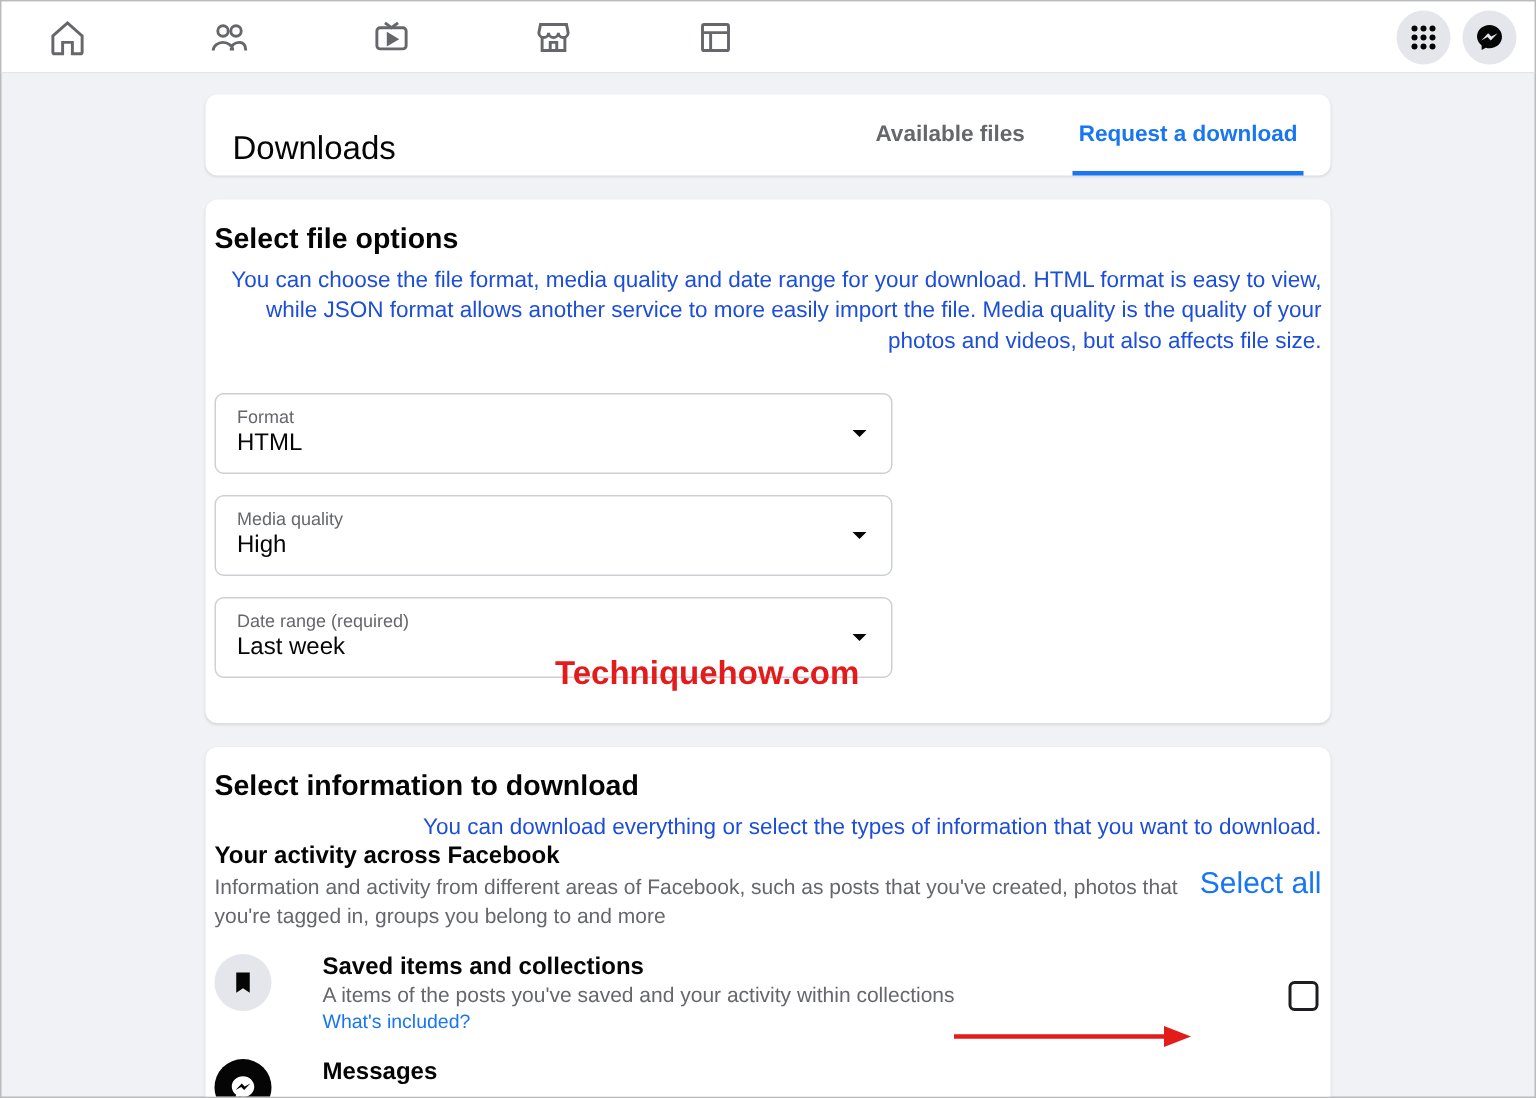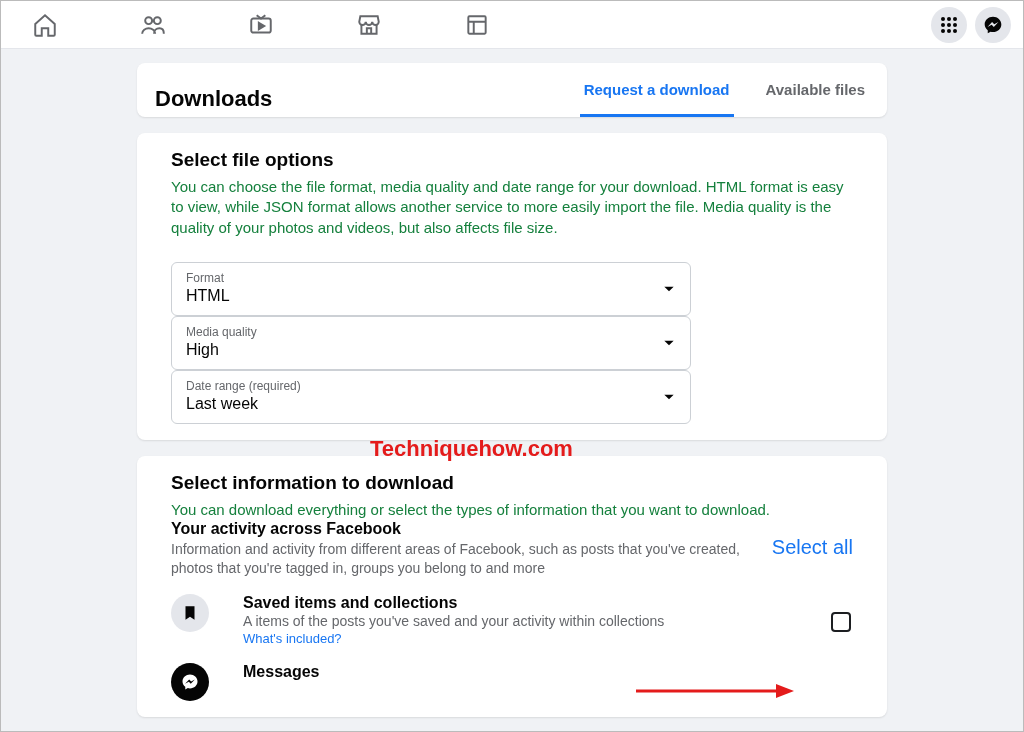--- a/index.html
+++ b/index.html
@@ -3,30 +3,30 @@
 <meta charset="utf-8">
 <style>
 * { margin: 0; padding: 0; box-sizing: border-box; font-family: -apple-system, BlinkMacSystemFont, "Segoe UI", Helvetica, Arial, sans-serif; }
 body { background: #f0f2f5; width: 1024px; height: 732px; overflow: hidden; border: 1px solid #bbb; }
 .topnav { background: #fff; height: 48px; display: flex; align-items: center; padding: 0 12px; border-bottom: 1px solid #e4e6eb; }
 .topnav-left { display: flex; gap: 80px; margin-left: 18px; }
 .nav-icon { width: 28px; height: 28px; display: flex; align-items: center; justify-content: center; cursor: pointer; color: #65676b; }
 .topnav-right { margin-left: auto; display: flex; gap: 8px; }
 .circle-btn { width: 36px; height: 36px; border-radius: 50%; background: #e4e6eb; display: flex; align-items: center; justify-content: center; cursor: pointer; }
 .content { width: 750px; margin: 14px auto 0; }
-.card { background: #fff; border-radius: 8px; box-shadow: 0 1px 2px rgba(0,0,0,0.1); padding: 16px 34px; margin-bottom: 16px; }
+.card { background: #fff; border-radius: 8px; box-shadow: 0 1px 2px rgba(0,0,0,0.1); padding: 16px 6px; margin-bottom: 16px; }
 .header-card { display: flex; align-items: center; padding: 18px 18px 0; }
-.header-title { font-size: 22px; font-weight: 700; color: #050505; }
+.header-title { font-size: 22px; font-weight: 400; color: #050505; }
 .tabs { margin-left: auto; display: flex; gap: 28px; }
 .tab { font-size: 15px; font-weight: 600; color: #65676b; padding: 0 4px 16px; cursor: pointer; }
 .tab.active { color: #1876f2; border-bottom: 3px solid #1876f2; }
 .section-title { font-size: 19px; font-weight: 700; color: #050505; margin-bottom: 6px; }
-.section-desc { font-size: 15px; color: #15803d; line-height: 1.35; }
+.section-desc { font-size: 15px; color: #1d4ed8; line-height: 1.35; text-align: right; }
 .selects { margin-top: 24px; }
-.select-box { border: 1px solid #ccd0d5; border-radius: 6px; padding: 8px 14px 10px; width: 520px; position: relative; cursor: pointer; }
+.select-box { border: 1px solid #ccd0d5; border-radius: 6px; padding: 8px 14px 10px; margin-bottom: 14px; width: 452px; position: relative; cursor: pointer; }
 .select-label { font-size: 12px; color: #65676b; }
 .select-value { font-size: 16px; color: #050505; margin-top: 2px; }
 .chevron { position: absolute; right: 14px; top: 50%; transform: translateY(-50%); }
 .sub-title { font-size: 16px; font-weight: 700; color: #050505; margin-top: 0; }
 .sub-desc { font-size: 14px; color: #65676b; line-height: 1.35; margin-top: 2px; }
 .select-all { float: right; color: #1876f2; font-size: 20px; font-weight: 500; cursor: pointer; margin-top: 16px; }
 .info-item { display: flex; align-items: flex-start; margin-top: 16px; position: relative; gap: 20px; }
 .info-icon { width: 38px; height: 38px; border-radius: 50%; background: #e4e6eb; display: flex; align-items: center; justify-content: center; flex-shrink: 0; margin-right: 14px; }
 .info-text { flex: 1; }
 .info-title { font-size: 16px; font-weight: 600; color: #050505; }
@@ -93,22 +93,22 @@
         </svg>
     </div>
   </div>
 </div>
 
 <div class="content">
 
   <div class="card header-card">
     <div class="header-title">Downloads</div>
     <div class="tabs">
+      <div class="tab">Available files</div>
       <div class="tab active">Request a download</div>
-      <div class="tab">Available files</div>
     </div>
   </div>
 
   <div class="card">
     <div class="section-title">Select file options</div>
     <div class="section-desc">You can choose the file format, media quality and date range for your download. HTML format is easy to view, while JSON format allows another service to more easily import the file. Media quality is the quality of your photos and videos, but also affects file size.</div>
     <div class="selects">
       <div class="select-box">
         <div class="select-label">Format</div>
         <div class="select-value">HTML</div>

